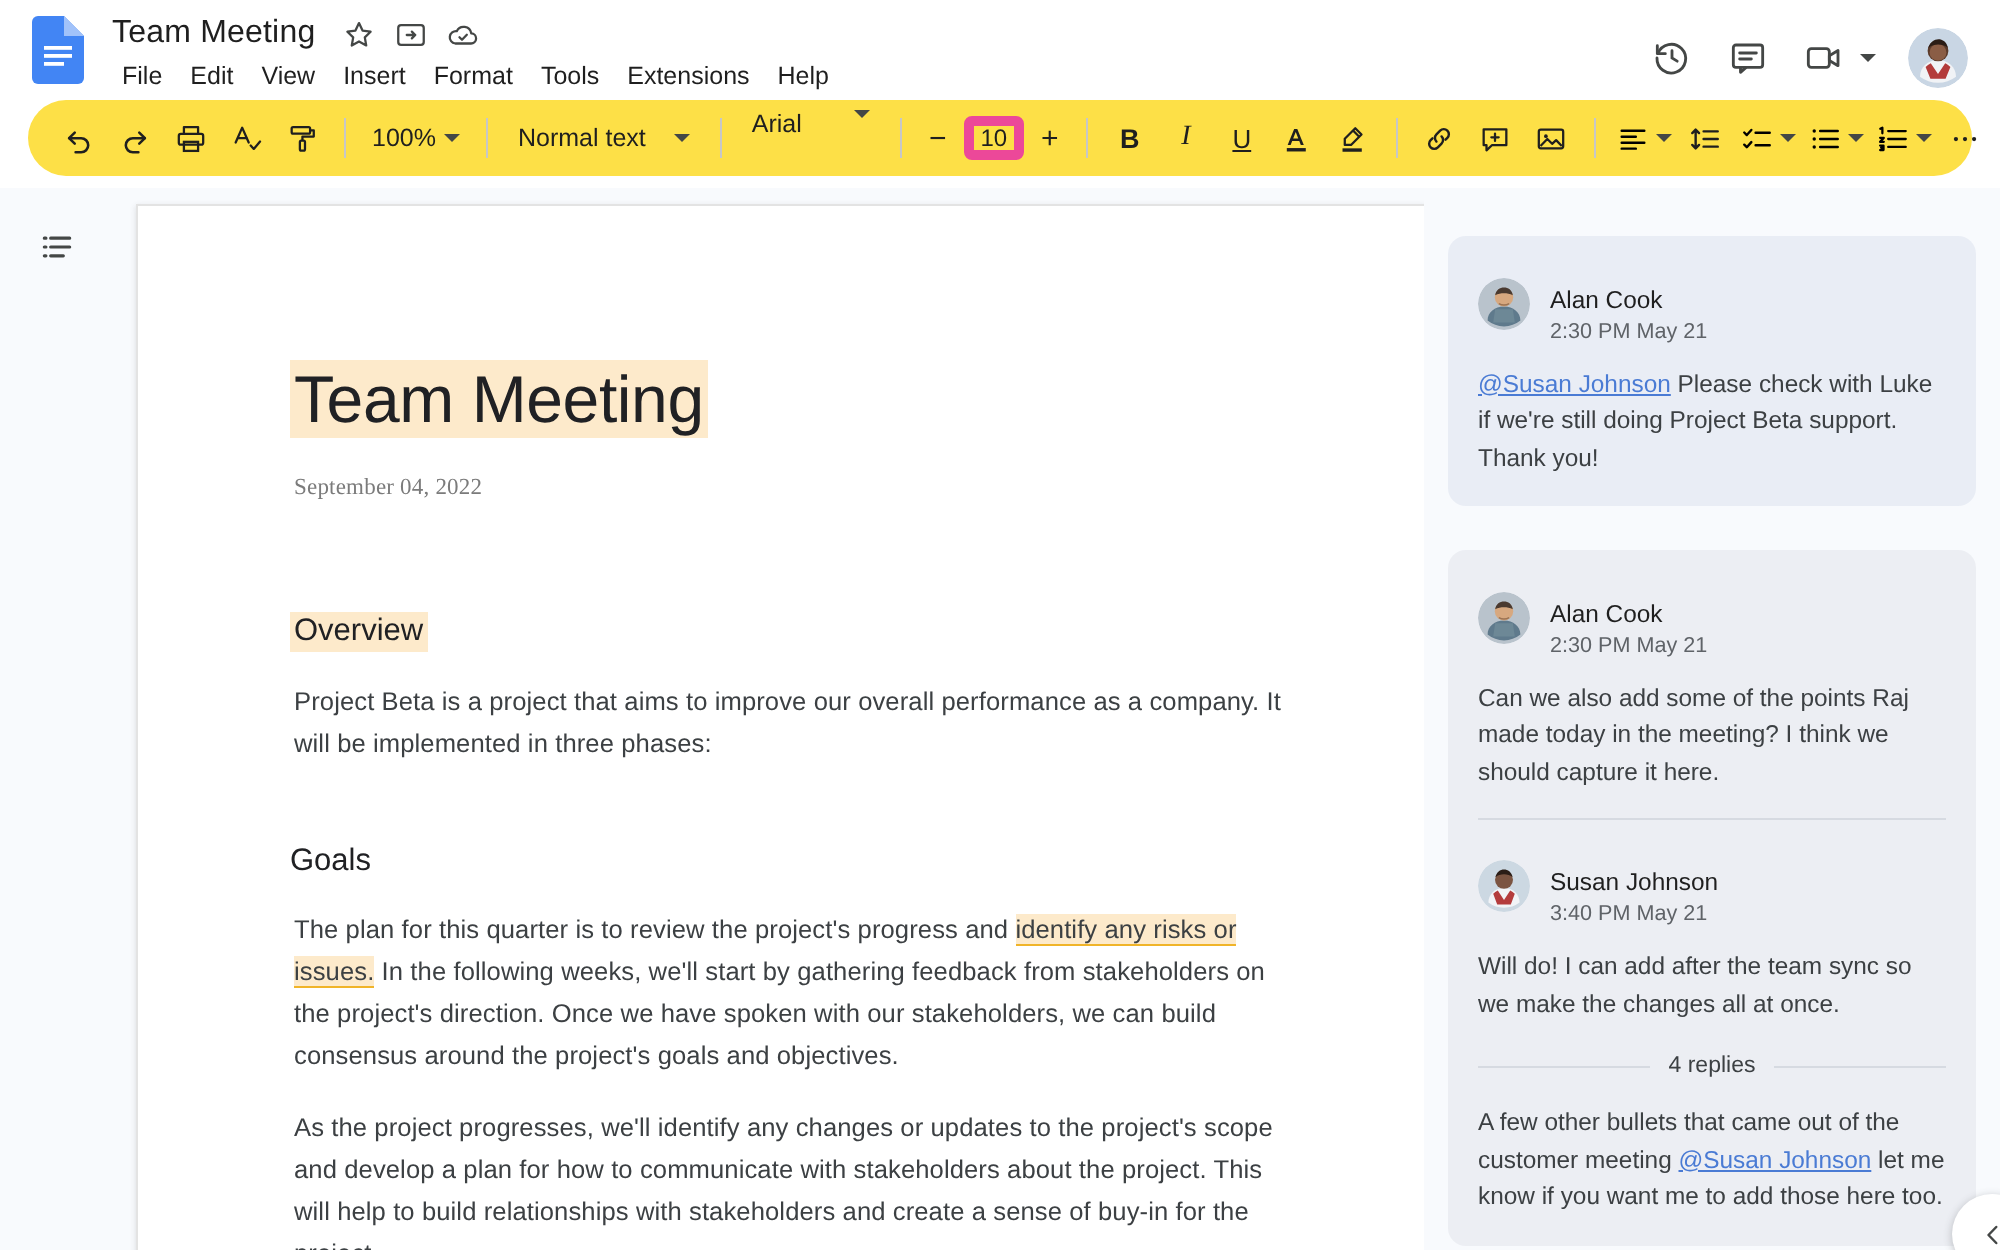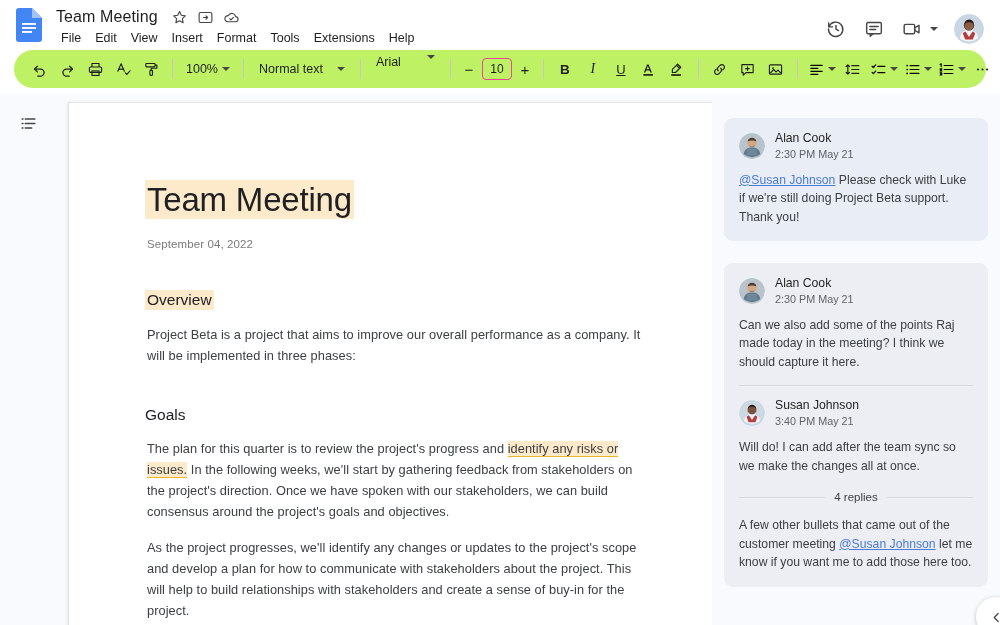--- a/index.html
+++ b/index.html
@@ -94,21 +94,21 @@
     width: 30px; height: 30px; border-radius: 50%;
     margin-left: 8px;
     overflow:hidden;
     flex: 0 0 auto;
     cursor: pointer;
   }
 
   
   .toolbar-wrap { padding: 0 14px 6px 14px; background:#fff; }
   .toolbar {
-    background: #bef264;
+    background: #fde047;
     border-radius: 20px;
     height: 38px;
     display: flex;
     align-items: center;
     padding: 0 11px;
     gap: 0px;
   }
   .tb { 
     height: 28px; min-width: 28px;
     display:flex; align-items:center; justify-content:center;
@@ -126,21 +126,21 @@
   .caret-tb {
     width: 0; height: 0;
     border-left: 4px solid transparent;
     border-right: 4px solid transparent;
     border-top: 4.5px solid #444746;
   }
   .fontsize-group { display:flex; align-items:center; gap:2px; }
   .fs-btn { width:22px;height:24px;display:flex;align-items:center;justify-content:center;font-size:15px;color:#1f1f1f;border-radius:4px;cursor:pointer;}
   .fs-box {
     width: 30px; height: 22px;
-    border: 1px solid #ec4899;
+    border: 5px solid #ec4899;
     border-radius: 4px;
     background: transparent;
     display:flex;align-items:center;justify-content:center;
     font-size: 12px; color:#1f1f1f;
     cursor: text;
   }
   .tb-ic { width:17px; height:17px; display:block; }
   .combo { display:flex; align-items:center; gap:3px; height:28px; border-radius:4px; padding:0 3px; cursor:pointer;}
   .tb-spacer { flex: 1 1 auto; }
 
@@ -188,22 +188,23 @@
     letter-spacing: -.2px;
     display: inline;
     background: #fdeacb;
     box-decoration-break: clone;
     -webkit-box-decoration-break: clone;
     padding: 1px 2px;
   }
   .doc-date {
     font-size: 11.5px;
     color: #7b7b7b;
-    margin: 18px 0 0 2px;
+    margin: 18px 0 16px 2px;
     letter-spacing:.1px;
+    font-family:Liberation Serif, serif;
   }
   .h2 {
     font-size: 15.5px;
     font-weight: 400;
     color: #202124;
     margin: 40px 12px 0 0;
     display:inline-block;
   }
   .h2.hl { background:#fdeacb; padding: 1px 2px; }
   .body-p {
@@ -240,21 +241,21 @@
     padding: 13px 15px 15px 15px;
     margin-bottom: 22px;
     cursor: pointer;
   }
   .comment-card.secondary { background: #eceef3; }
   .cmt-head { display:flex; align-items:center; gap:10px; }
   .cmt-avatar {
     width: 26px; height: 26px; border-radius:50%;
     overflow:hidden; flex:0 0 auto;
   }
-  .cmt-meta { display:flex; flex-direction:column; line-height:1.2; }
+  .cmt-meta { display:flex; flex-direction:column; line-height:1.2;margin-top:12px; }
   .cmt-author { font-size: 12.2px; color:#1f1f1f; font-weight:400; }
   .cmt-time { font-size: 10.8px; color:#5f6368; margin-top:2px; }
   .cmt-body {
     font-size: 12.2px;
     line-height: 1.52;
     color: #3c4043;
     margin-top: 10px;
   }
   .mention { color: #4a7bd4; text-decoration: underline; }
   .cmt-divider { height:1px; background:#d6dae1; margin: 14px 0 12px 0; }

